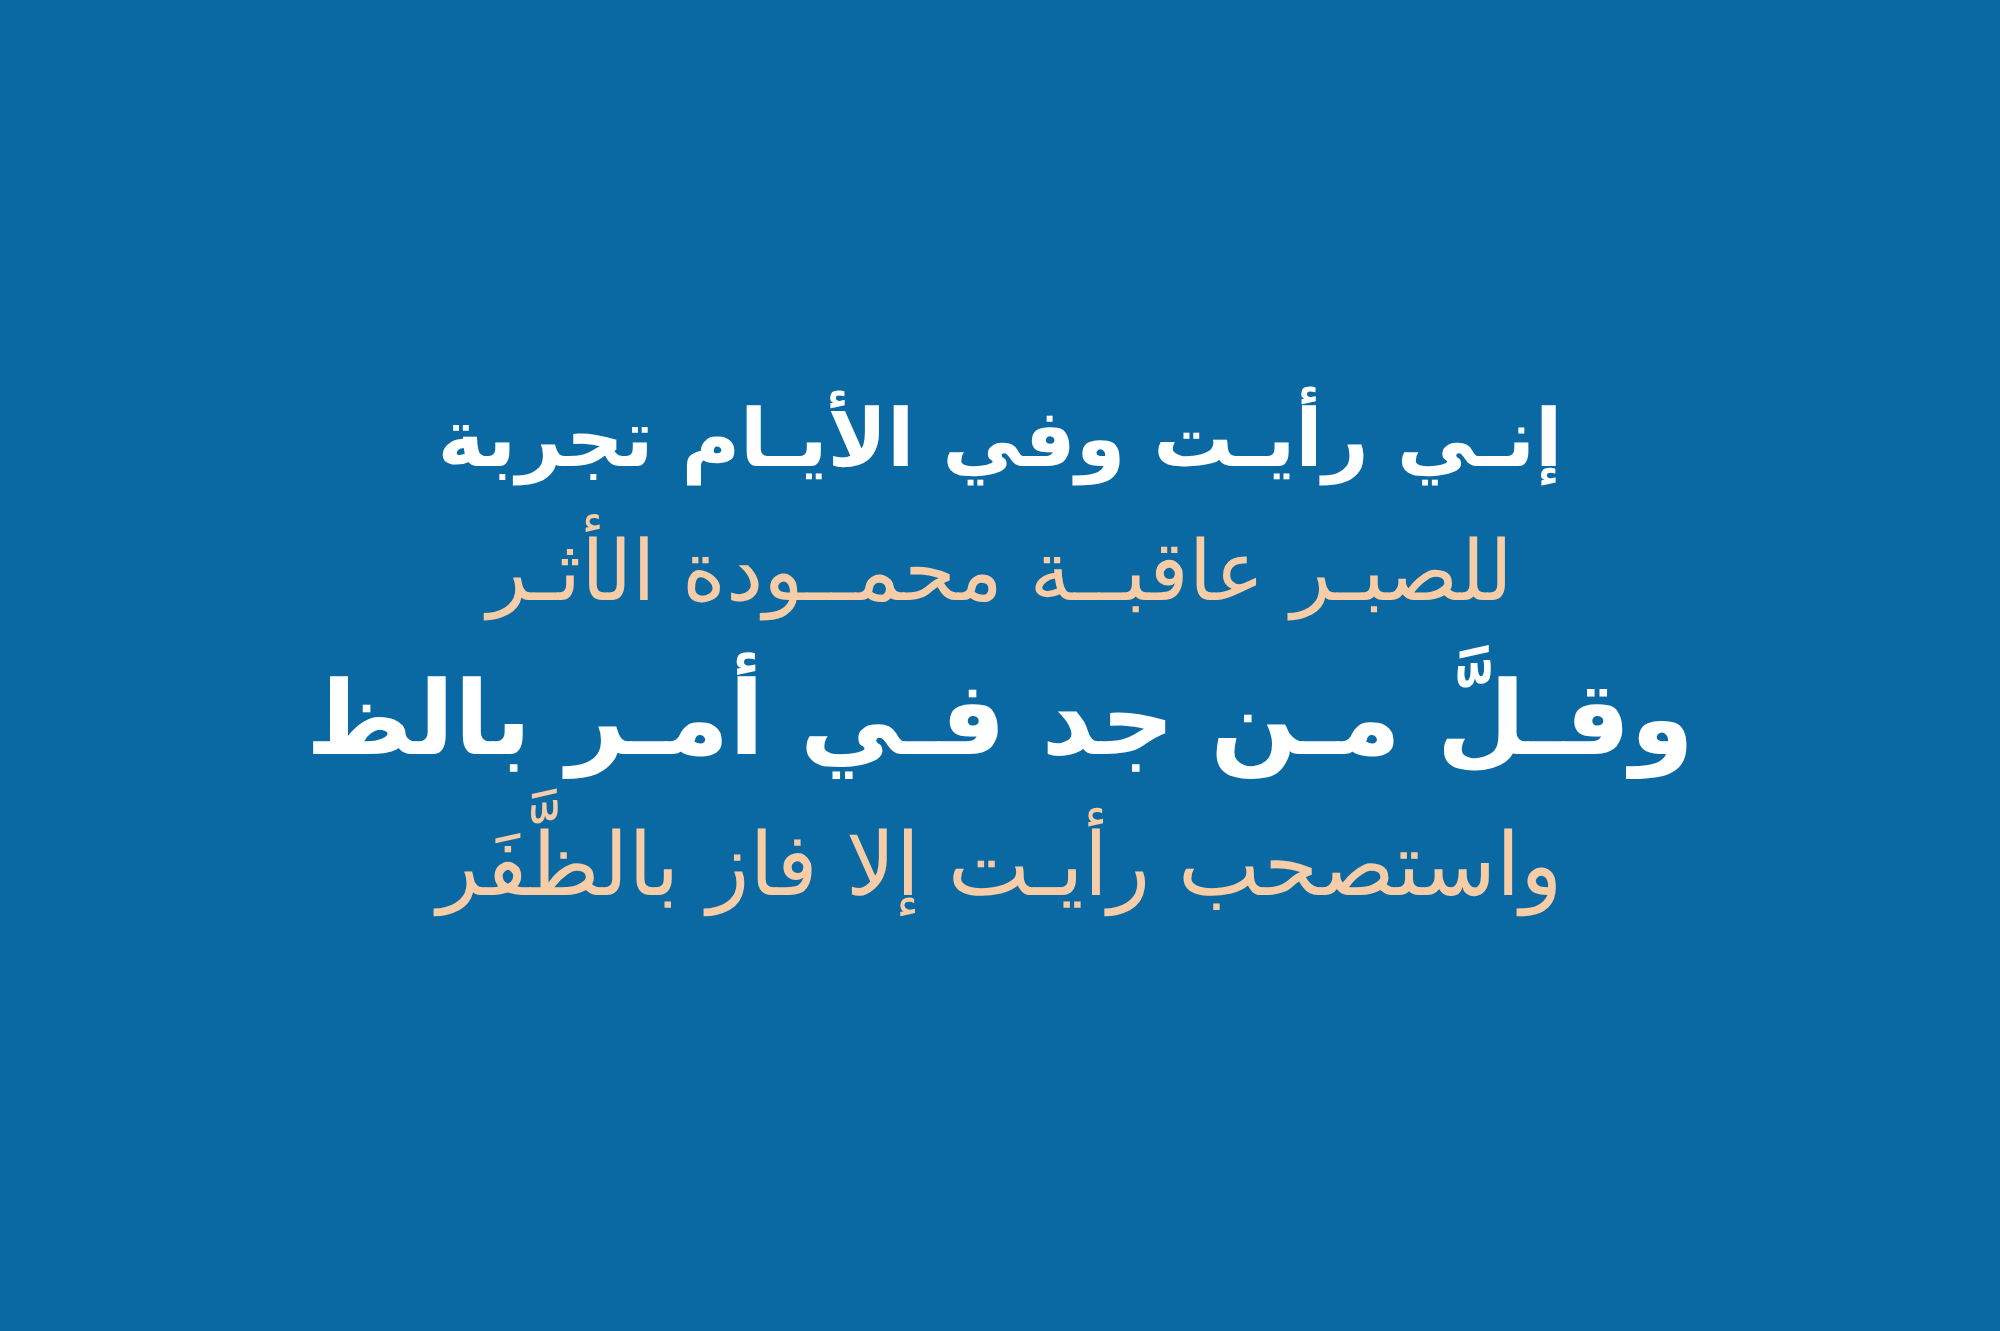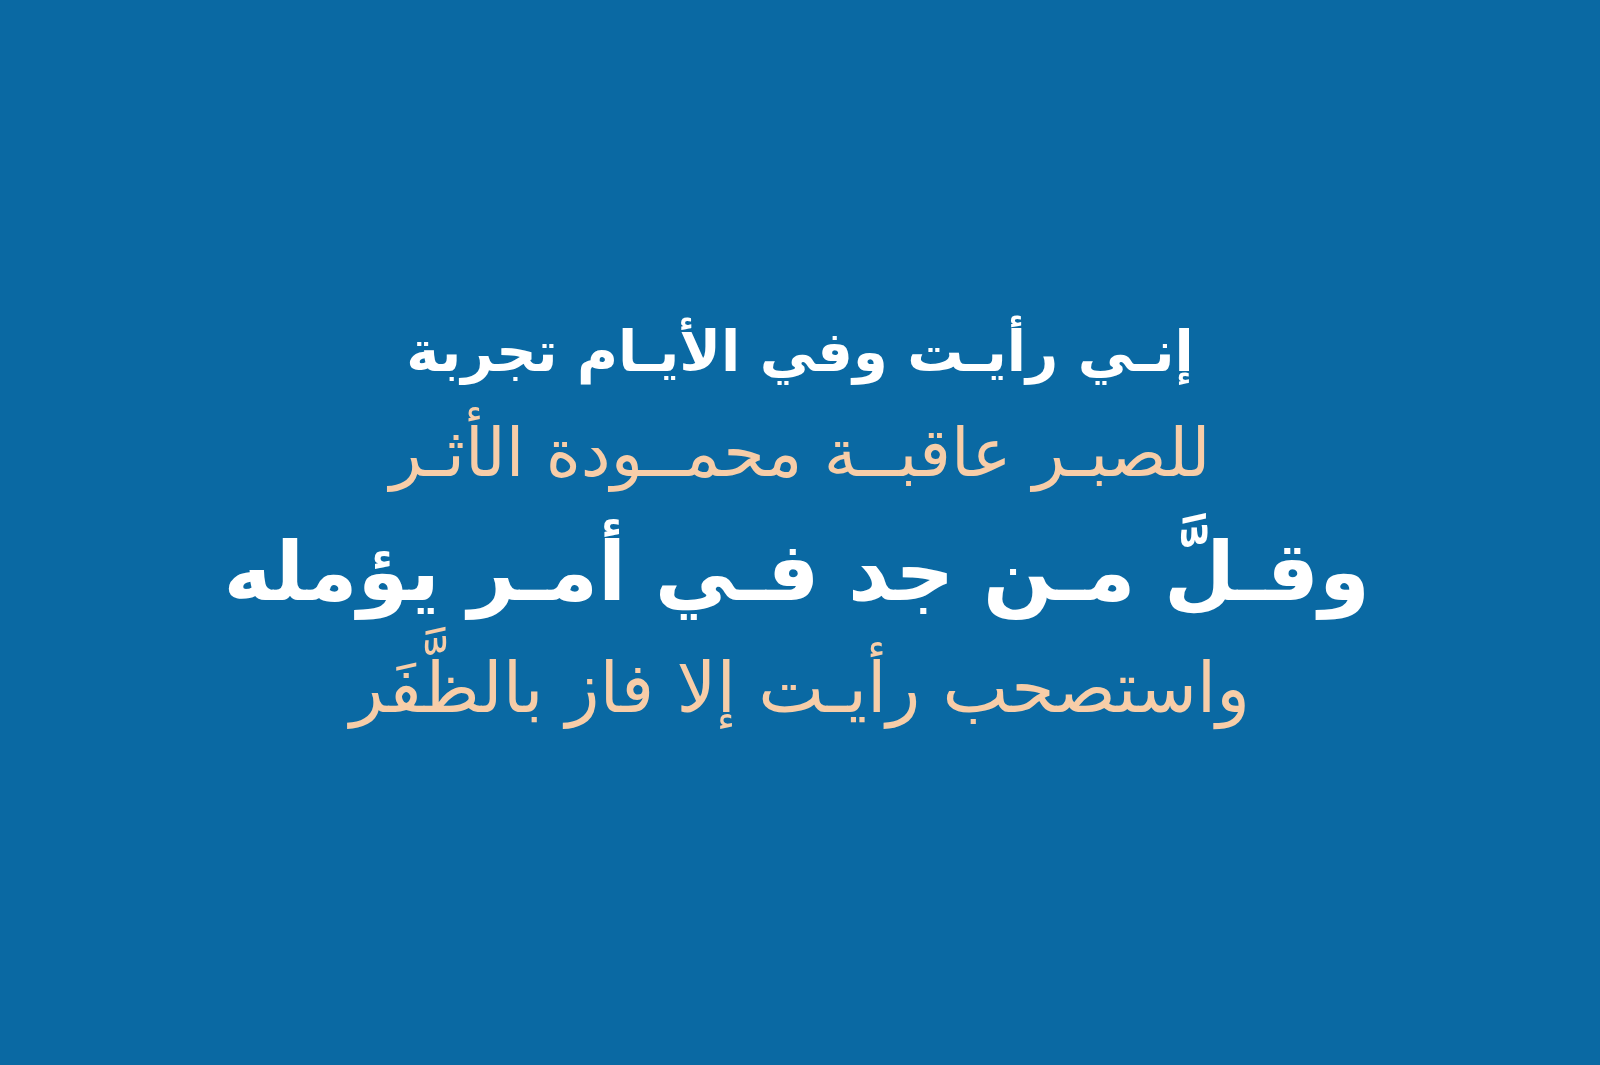--- a/index.html
+++ b/index.html
@@ -44,21 +44,21 @@
     white-space: nowrap;
     line-height: 1.0;
     font-family: "DejaVu Sans", "Liberation Sans", sans-serif;
     -webkit-font-smoothing: antialiased;
   }
 
   
   .line-1 {
     color: #FFFFFF;
     font-weight: 700;
-    font-size: 56px;
+    font-size: 64px;
     letter-spacing: 0px;
     margin-bottom: 40px;
   }
 
   
   .line-2 {
     color: #F7CDA8;
     font-weight: 400;
     font-size: 67px;
     letter-spacing: 1px;
@@ -87,19 +87,19 @@
 <body>
 
 <div id="poster">
 
   <div class="verse-block">
 
     <div class="verse-line line-1">إنـي رأيـت وفي الأيـام تجربة</div>
 
     <div class="verse-line line-2">للصبـر عاقبــة محمــودة الأثـر</div>
 
-    <div class="verse-line line-3">وقـلَّ مـن جد فـي أمـر يؤمله</div>
+    <div class="verse-line line-3">وقـلَّ مـن جد فـي أمـر بالظ</div>
 
     <div class="verse-line line-4">واستصحب رأيـت إلا فاز بالظَّفَر</div>
 
   </div>
 
 </div>
 
 </body></html>

